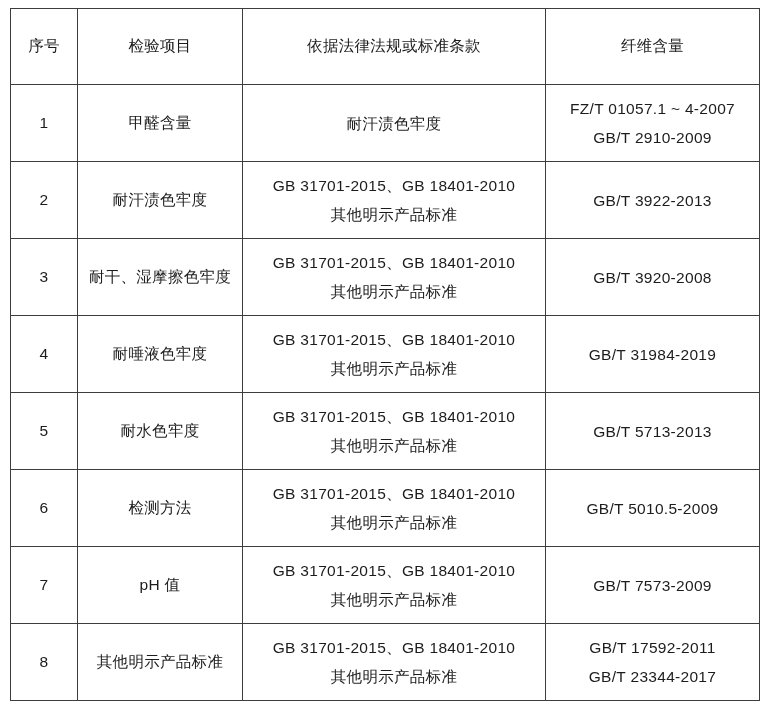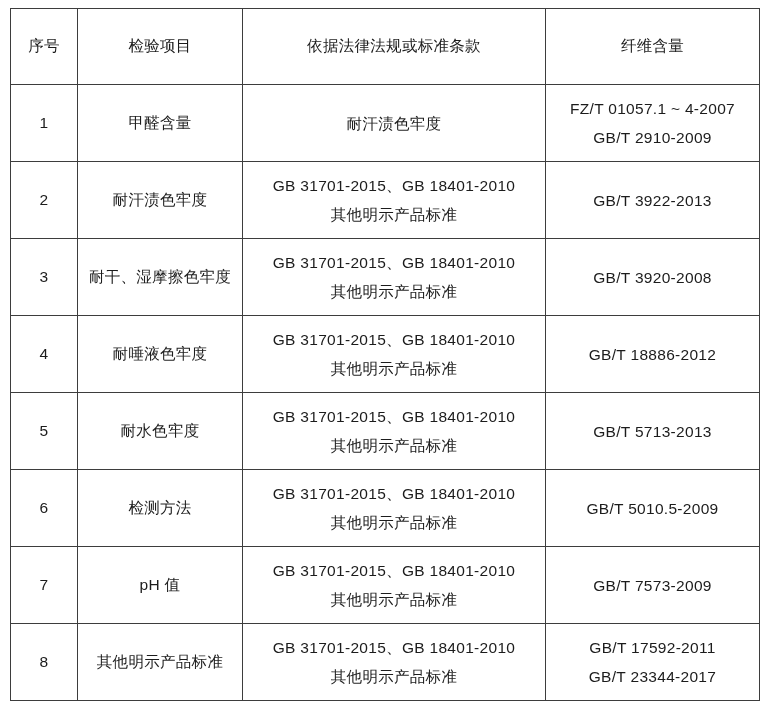--- a/index.html
+++ b/index.html
@@ -105,21 +105,21 @@
       </tr>
 
       <tr>
         <td>4</td>
         <td>耐唾液色牢度</td>
         <td>
           <div class="line">GB 31701-2015、GB 18401-2010</div>
           <div class="line">其他明示产品标准</div>
         </td>
         <td>
-          <div class="line">GB/T 18886-2012</div>
+          <div class="line">GB/T 31984-2019</div>
         </td>
       </tr>
 
       <tr>
         <td>5</td>
         <td>耐水色牢度</td>
         <td>
           <div class="line">GB 31701-2015、GB 18401-2010</div>
           <div class="line">其他明示产品标准</div>
         </td>

